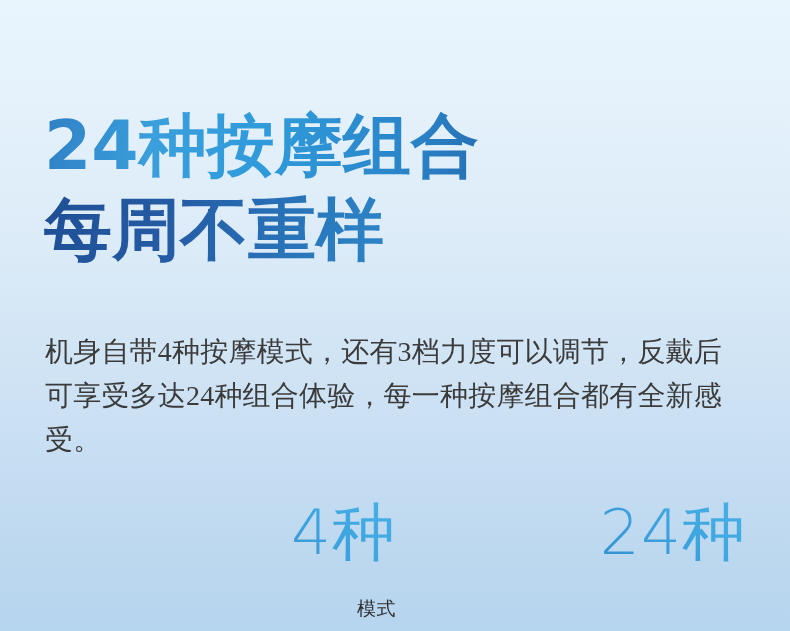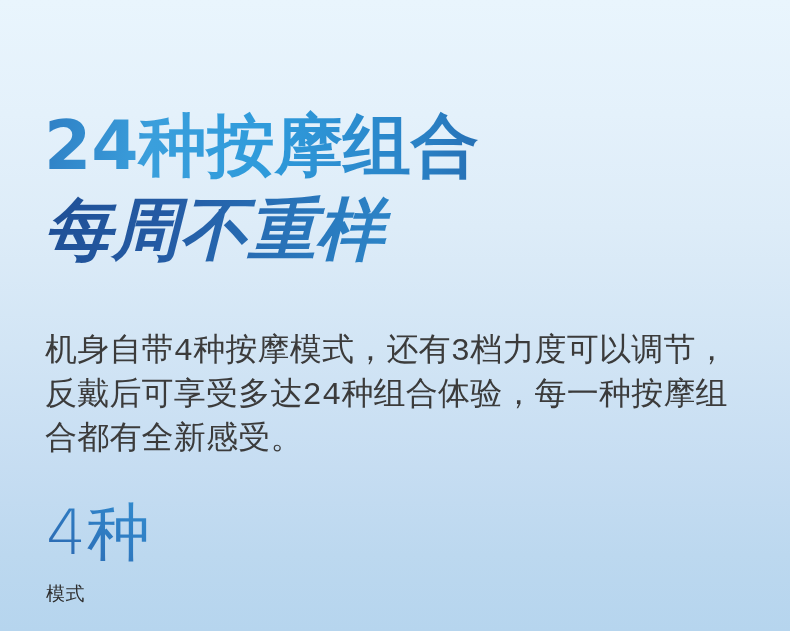--- a/index.html
+++ b/index.html
@@ -64,50 +64,49 @@
   }
 
   .headline-line-2 {
     background-image: linear-gradient(100deg,
         #1f4f95 0%,
         #245ba4 18%,
         #2a7cc0 42%,
         #3196d6 66%,
         #39a6e0 86%,
         #3aa9e2 100%);
-    font-style: italic;
   }
 
   
   .body-copy {
     position: absolute;
     left: 45px;
     top: 330px;
     width: 702px;
-    font-family: Liberation Mono, monospace;
-    font-size: 32px;
+    font-family: Liberation Serif, serif;
+    font-size: 28px;
     line-height: 44px;
     color: #3b3b3b;
     letter-spacing: 0.2px;
     text-align: left;
   }
 
   
   .stats-row {
     position: absolute;
     left: 46px;
     top: 495px;
     width: 700px;
     display: flex;
     align-items: flex-start;
   }
 
   .stat-block {
     flex: 1 1 0;
-    text-align: left;
+    text-align: right;
   }
 
   .stat-value {
     display: block;
     font-family: "DejaVu Sans", "Liberation Sans", sans-serif;
     font-weight: 300;
     font-size: 63px;
     line-height: 76px;
     letter-spacing: 1px;
     white-space: nowrap;
@@ -118,21 +117,21 @@
     background-image: linear-gradient(35deg,
         #2a63ac 0%,
         #2f7ec4 28%,
         #3696d6 55%,
         #3fa7e0 78%,
         #49b2e8 100%);
   }
 
   .stat-label {
     display: block;
-    margin-top: 9px;
+    margin-top: 24px;
     font-family: "DejaVu Sans", "Liberation Sans", sans-serif;
     font-size: 19px;
     line-height: 26px;
     color: #2e2e2e;
     letter-spacing: 0.5px;
     white-space: nowrap;
   }
 </style>
 </head>
 <body>
@@ -148,17 +147,18 @@
 
   <div class="stats-row">
 
     <div class="stat-block">
       <span class="stat-value">4种</span>
       <span class="stat-label">模式</span>
     </div>
 
 
     <div class="stat-block">
+      <span class="stat-value">24种</span>
     </div>
 
   </div>
 
 </div>
 
 </body></html>

